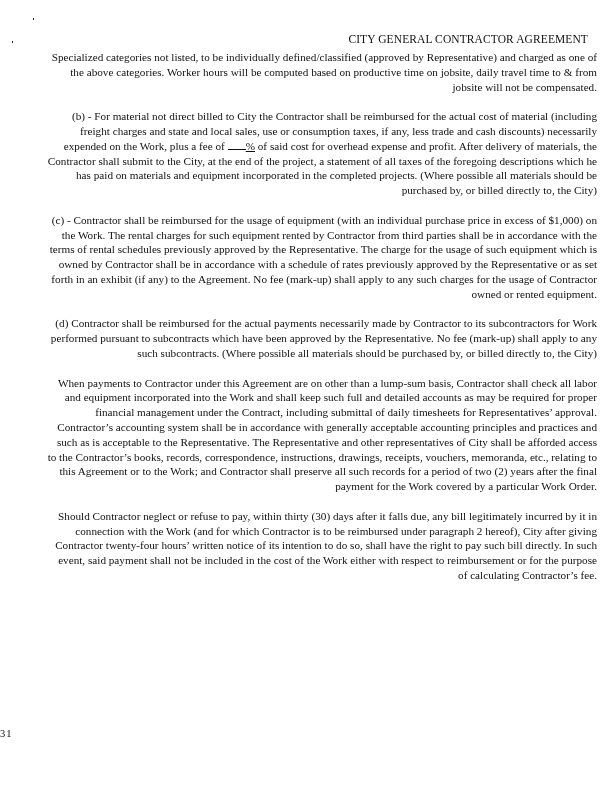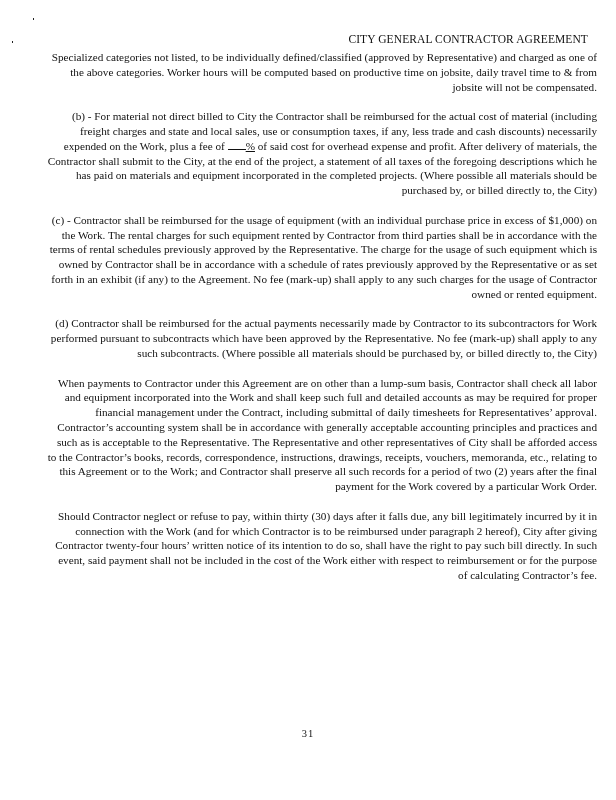--- a/index.html
+++ b/index.html
@@ -56,21 +56,20 @@
       vertical-align: baseline;
     }
     .pct {
       text-decoration: underline;
     }
     .page-number {
       position: absolute;
       top: 728px;
       left: 0;
       width: 616px;
-      text-align: center;
       font-size: 10.5px;
       letter-spacing: 1px;
     }
   </style>
 </head>
 <body>
 
 <div class="page">
   <div class="speck" style="left:33px;top:18px;"></div>
   <div class="speck" style="left:12px;top:41px;"></div>

